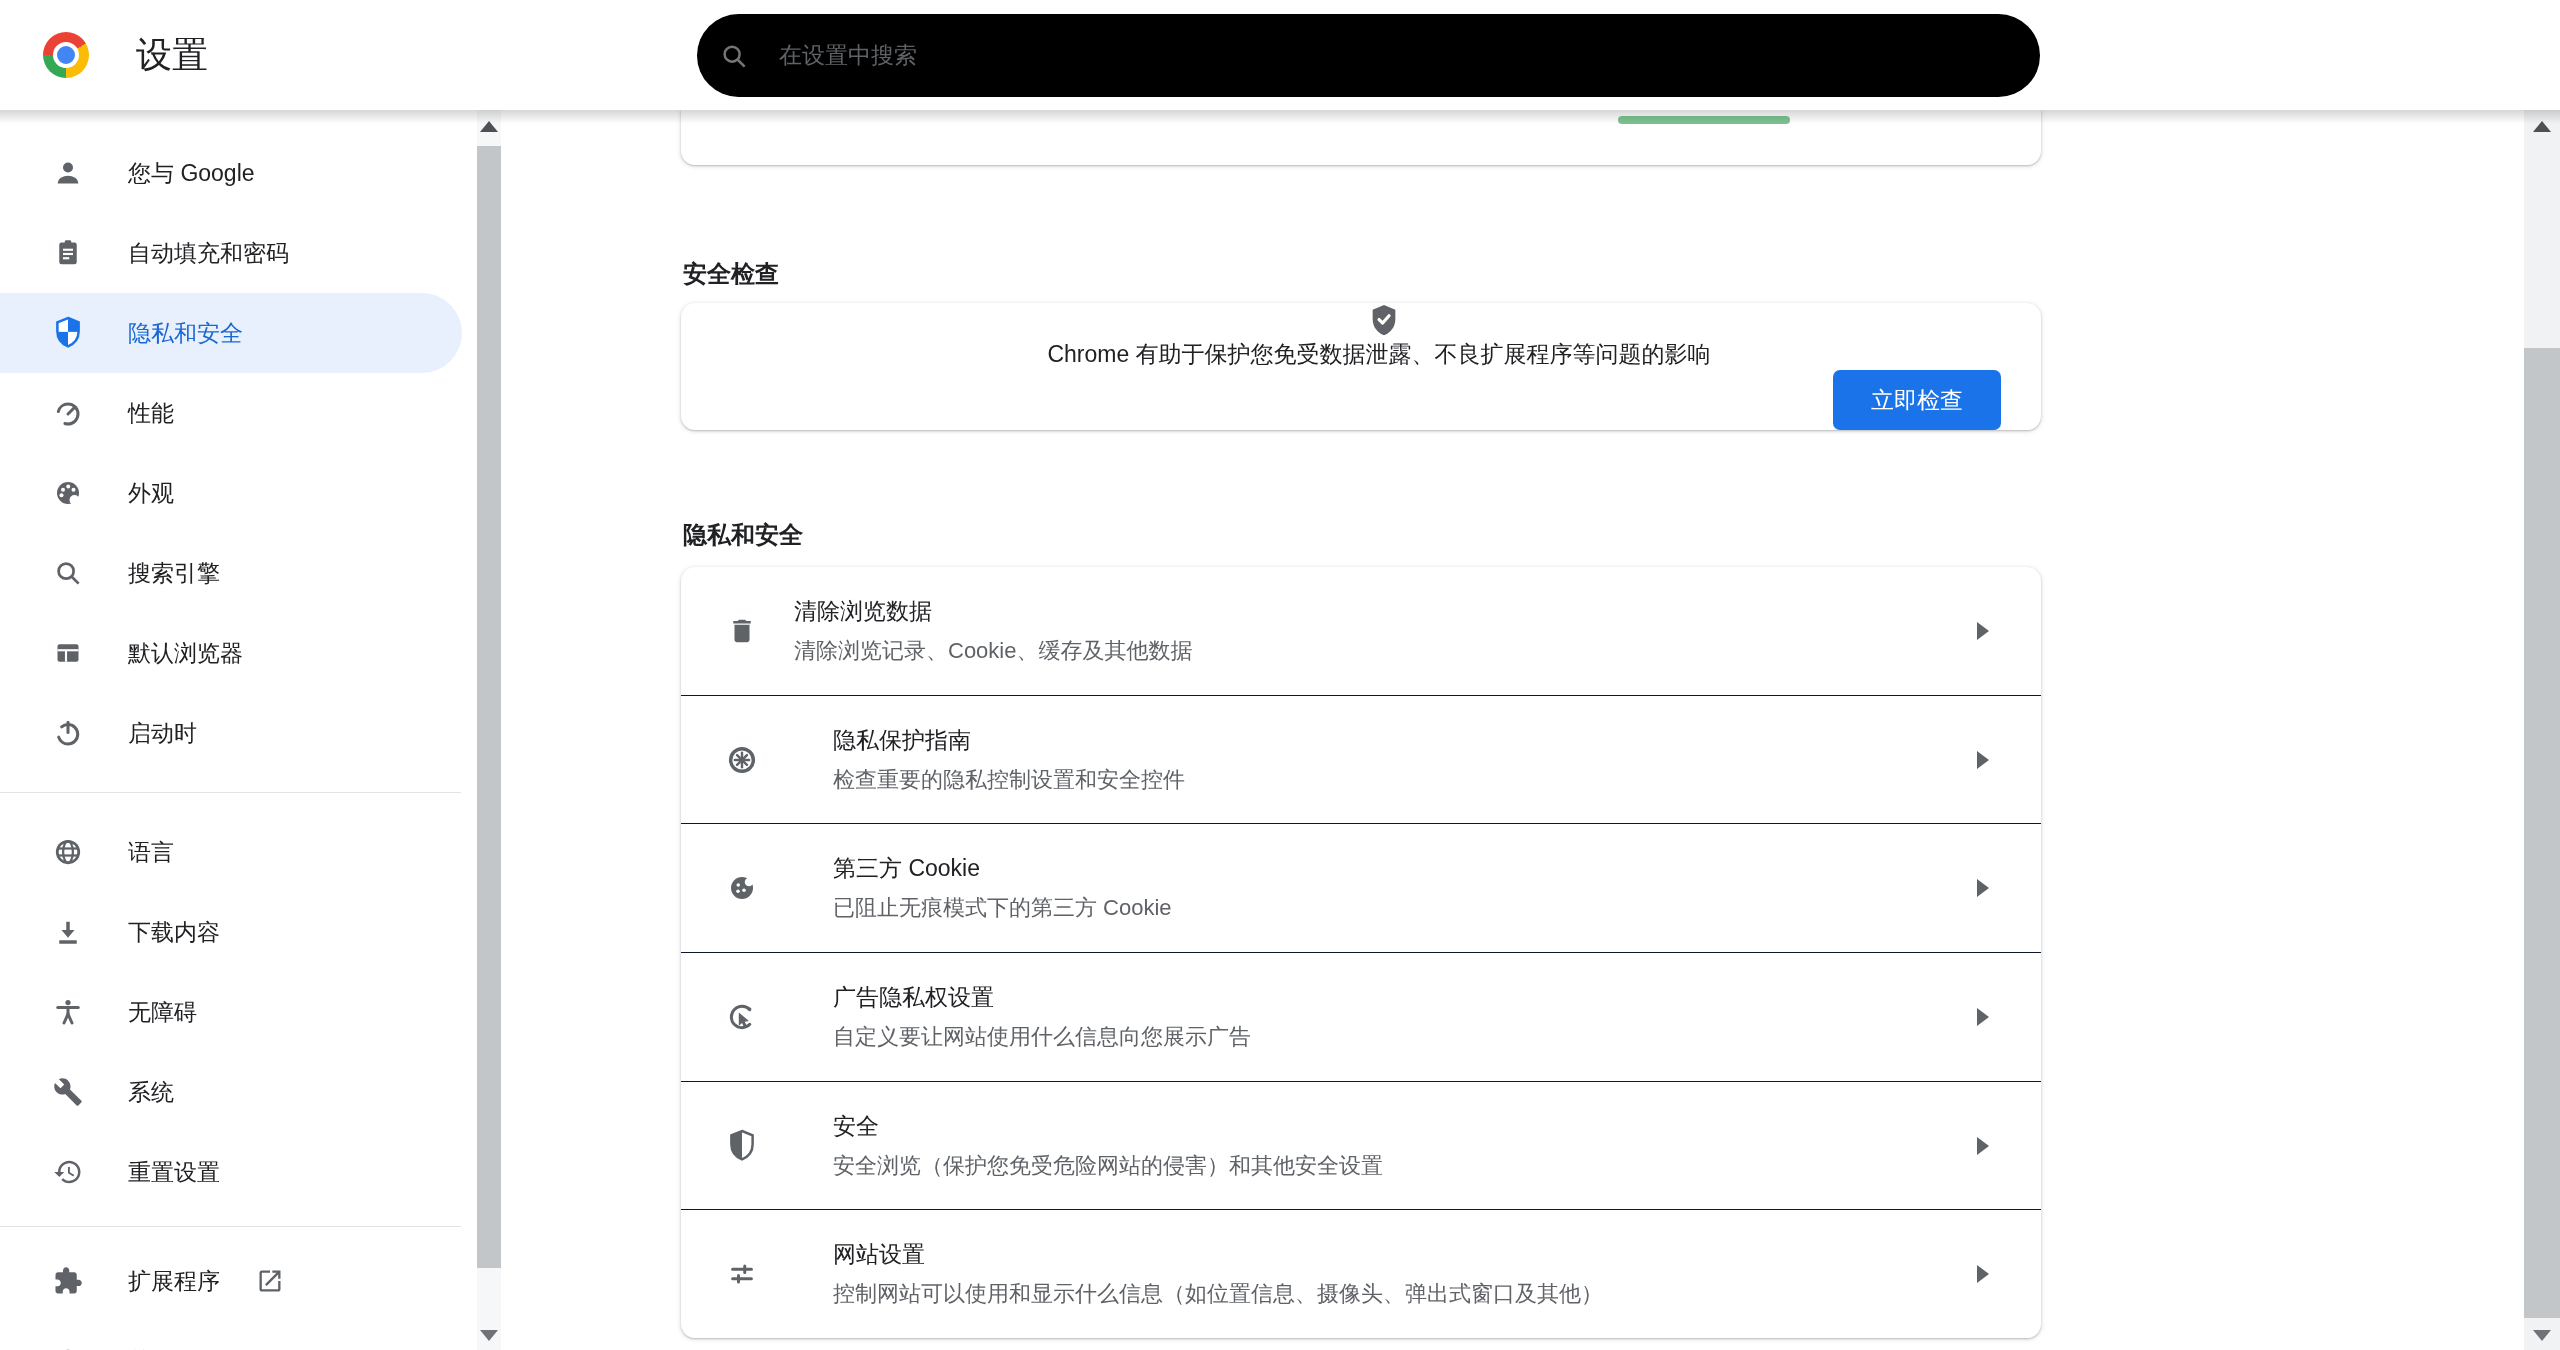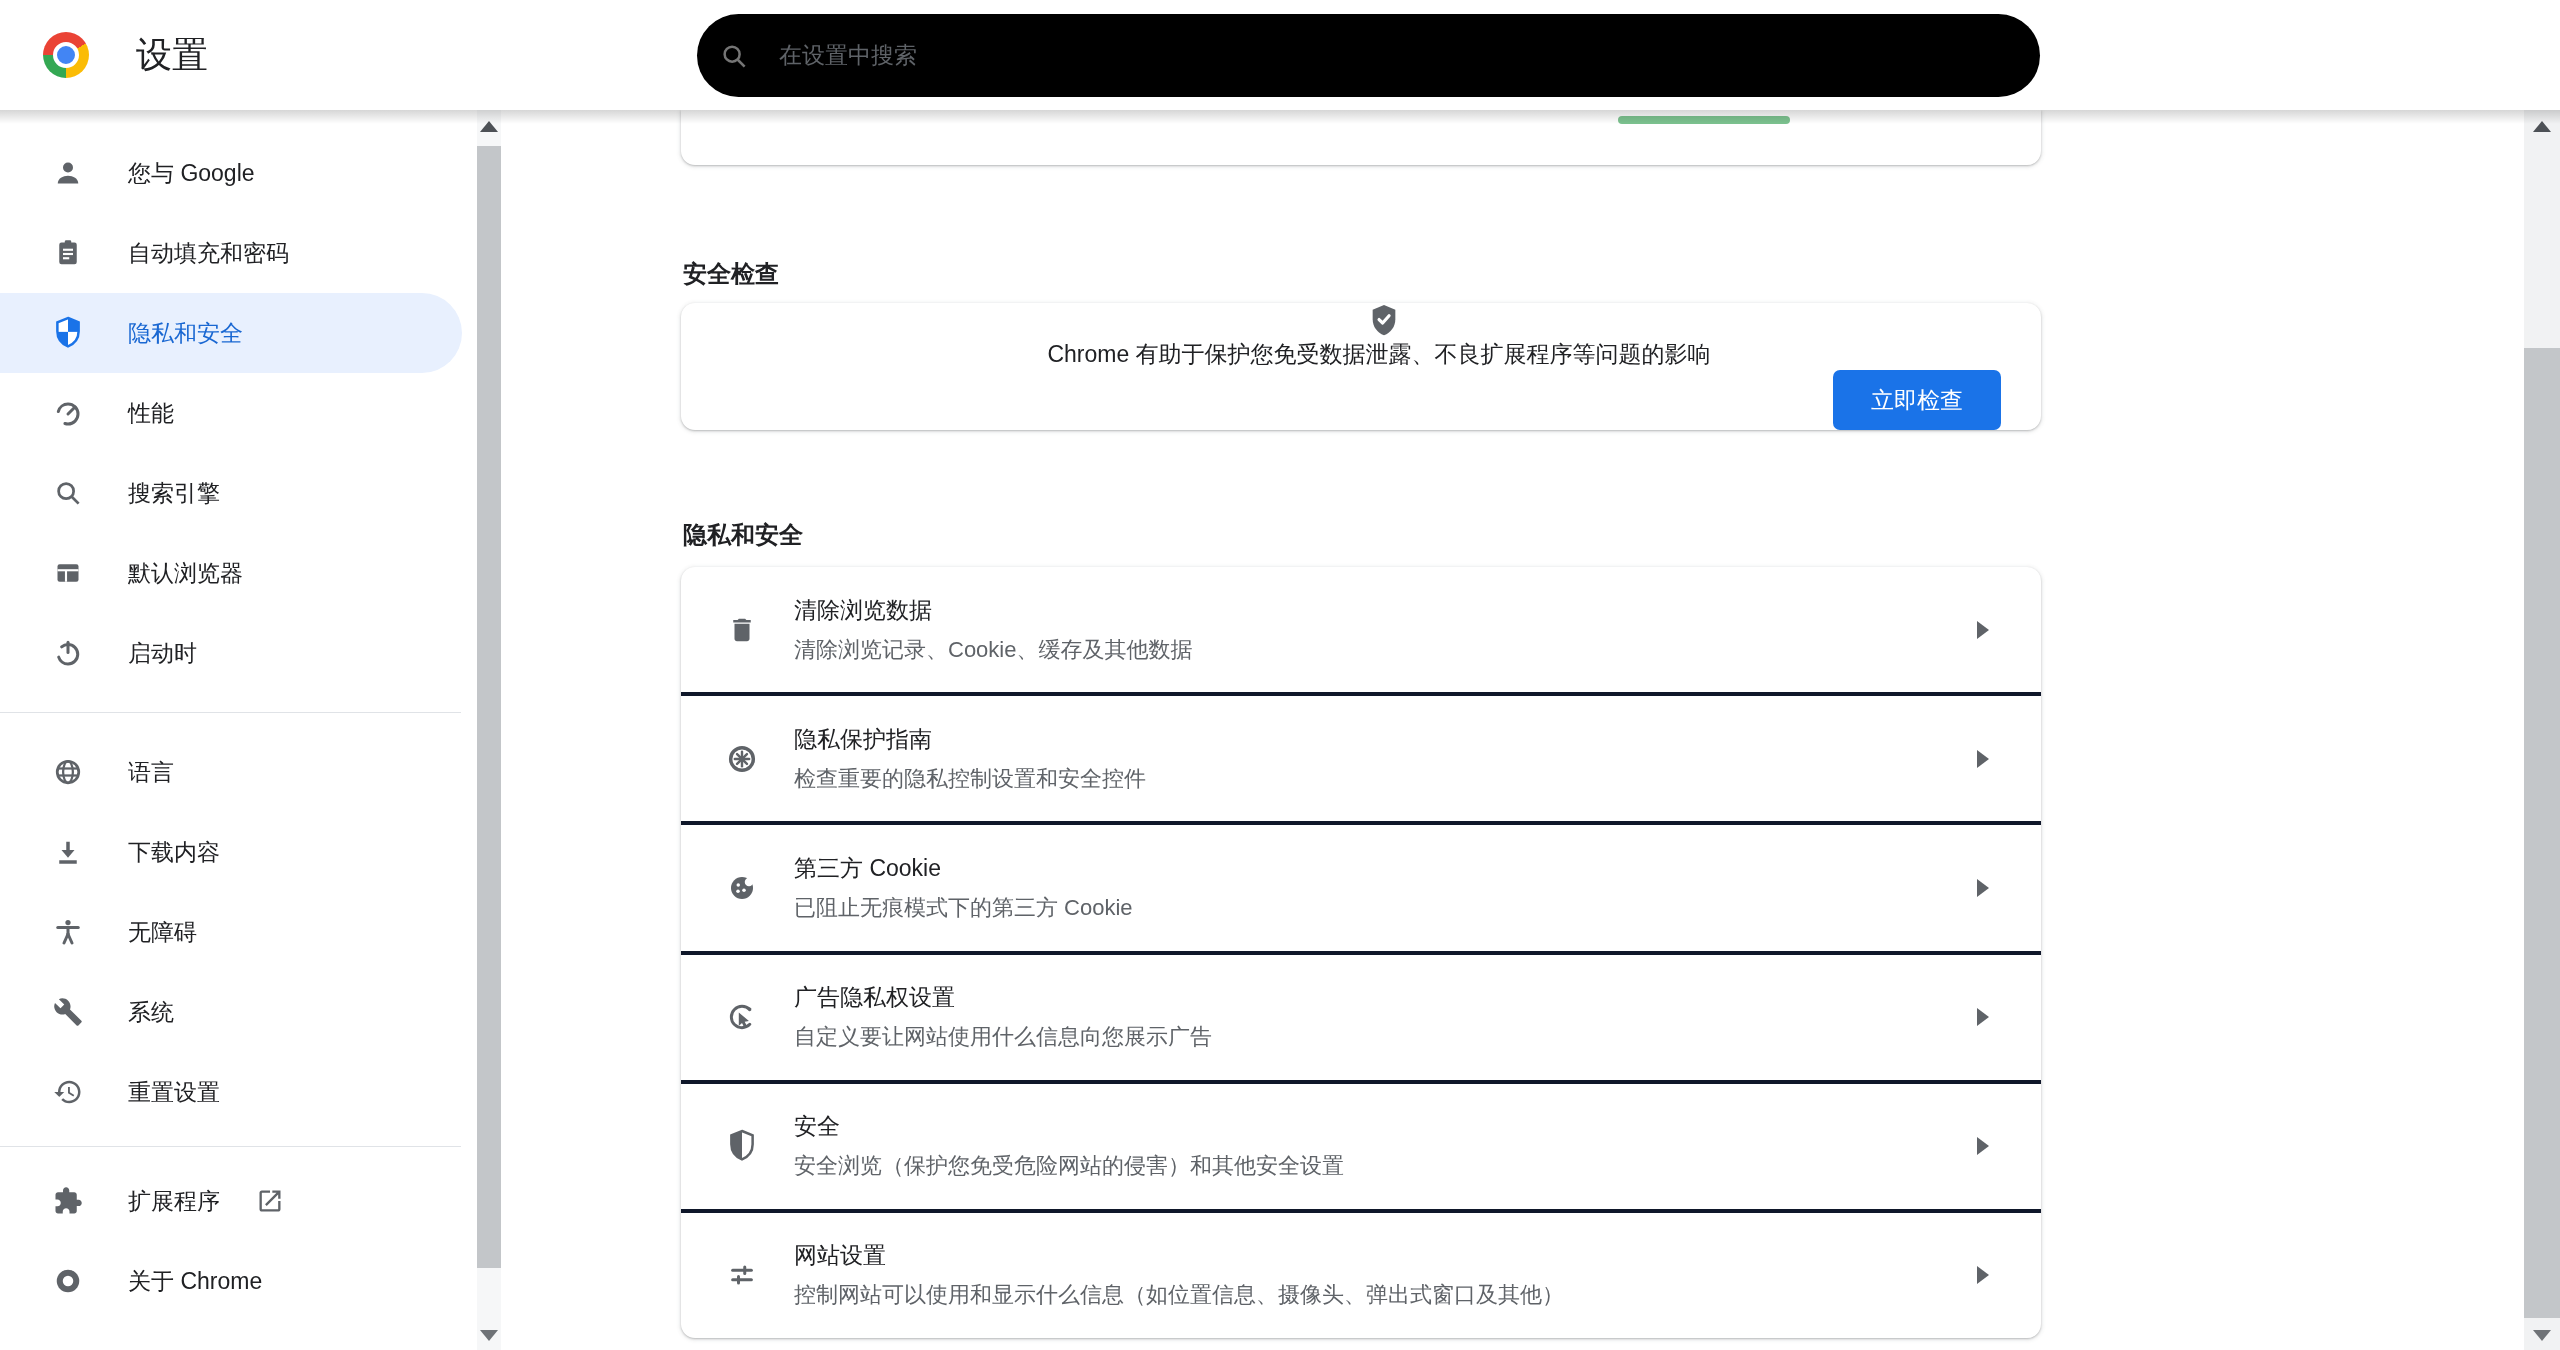--- a/index.html
+++ b/index.html
@@ -52,21 +52,21 @@
   #heading-privacy{top:391px;}
   #safety-card{position:absolute;top:193px;left:0;right:0;height:127px;border-radius:14px;display:flex;align-items:center;}
   #safety-card .s-icon{margin-left:45px;display:flex;}
   #safety-card .s-text{margin-left:36px;font-size:23px;color:#202124;}
   #check-btn{margin-left:auto;margin-right:40px;min-width:168px;height:62px;border:none;border-radius:7px;
     background:#1a73e8;color:#fff;font-size:23px;font-weight:500;font-family:inherit;cursor:pointer;
     display:flex;align-items:center;justify-content:center;padding:0 26px;box-sizing:border-box;}
   #privacy-card{position:absolute;top:457px;left:0;right:0;height:771px;border-radius:14px;
     display:flex;flex-direction:column;}
   .prow{flex:1;display:flex;align-items:center;cursor:pointer;}
-  .prow + .prow{border-top:4px solid #0f172a;}
+  .prow + .prow{border-top:1px solid #0f172a;gap:39px;}
   .prow .prow-icon{width:34px;margin-left:44px;display:flex;justify-content:center;}
   .prow .prow-text{margin-left:35px;}
   .prow .prow-title{font-size:23px;color:#202124;margin-bottom:9px;}
   .prow .prow-sub{font-size:22px;color:#5f6368;}
   .arrow-right{margin-left:auto;margin-right:52px;width:0;height:0;
     border-top:9px solid transparent;border-bottom:9px solid transparent;border-left:12px solid #5f6368;}
 
   svg{display:block;}
 </style>
 </head>
@@ -136,20 +136,33 @@
     <div class="nav-item">
       <span class="nav-icon">
         <svg width="30" height="30" viewBox="0 0 24 24" fill="none" stroke="#5f6368">
           <circle cx="12" cy="12.8" r="8" stroke-width="2.4" stroke-dasharray="39 12" stroke-dashoffset="-27" stroke-linecap="round"></circle>
           <line x1="12" y1="12.8" x2="17.6" y2="7.2" stroke-width="2.4" stroke-linecap="round"></line>
         </svg>
       </span>
       <span class="nav-label">性能</span>
     </div>
 
+    <div class="nav-item">
+      <span class="nav-icon">
+        <svg width="30" height="30" viewBox="0 0 24 24">
+          <circle cx="12" cy="12" r="8.8" fill="#5f6368"></circle>
+          <circle cx="17.2" cy="17.6" r="4" fill="#fff"></circle>
+          <circle cx="8" cy="9.4" r="1.6" fill="#fff"></circle>
+          <circle cx="12.2" cy="6.8" r="1.6" fill="#fff"></circle>
+          <circle cx="16.4" cy="9.4" r="1.6" fill="#fff"></circle>
+          <circle cx="6.8" cy="13.8" r="1.6" fill="#fff"></circle>
+        </svg>
+      </span>
+      <span class="nav-label">外观</span>
+    </div>
 
     <div class="nav-item">
       <span class="nav-icon">
         <svg width="30" height="30" viewBox="0 0 24 24" fill="none" stroke="#5f6368" stroke-width="2.2">
           <circle cx="10.5" cy="10.5" r="6"></circle>
             <line x1="15" y1="15" x2="20.5" y2="20.5"></line>
         </svg>
       </span>
       <span class="nav-label">搜索引擎</span>
     </div>

